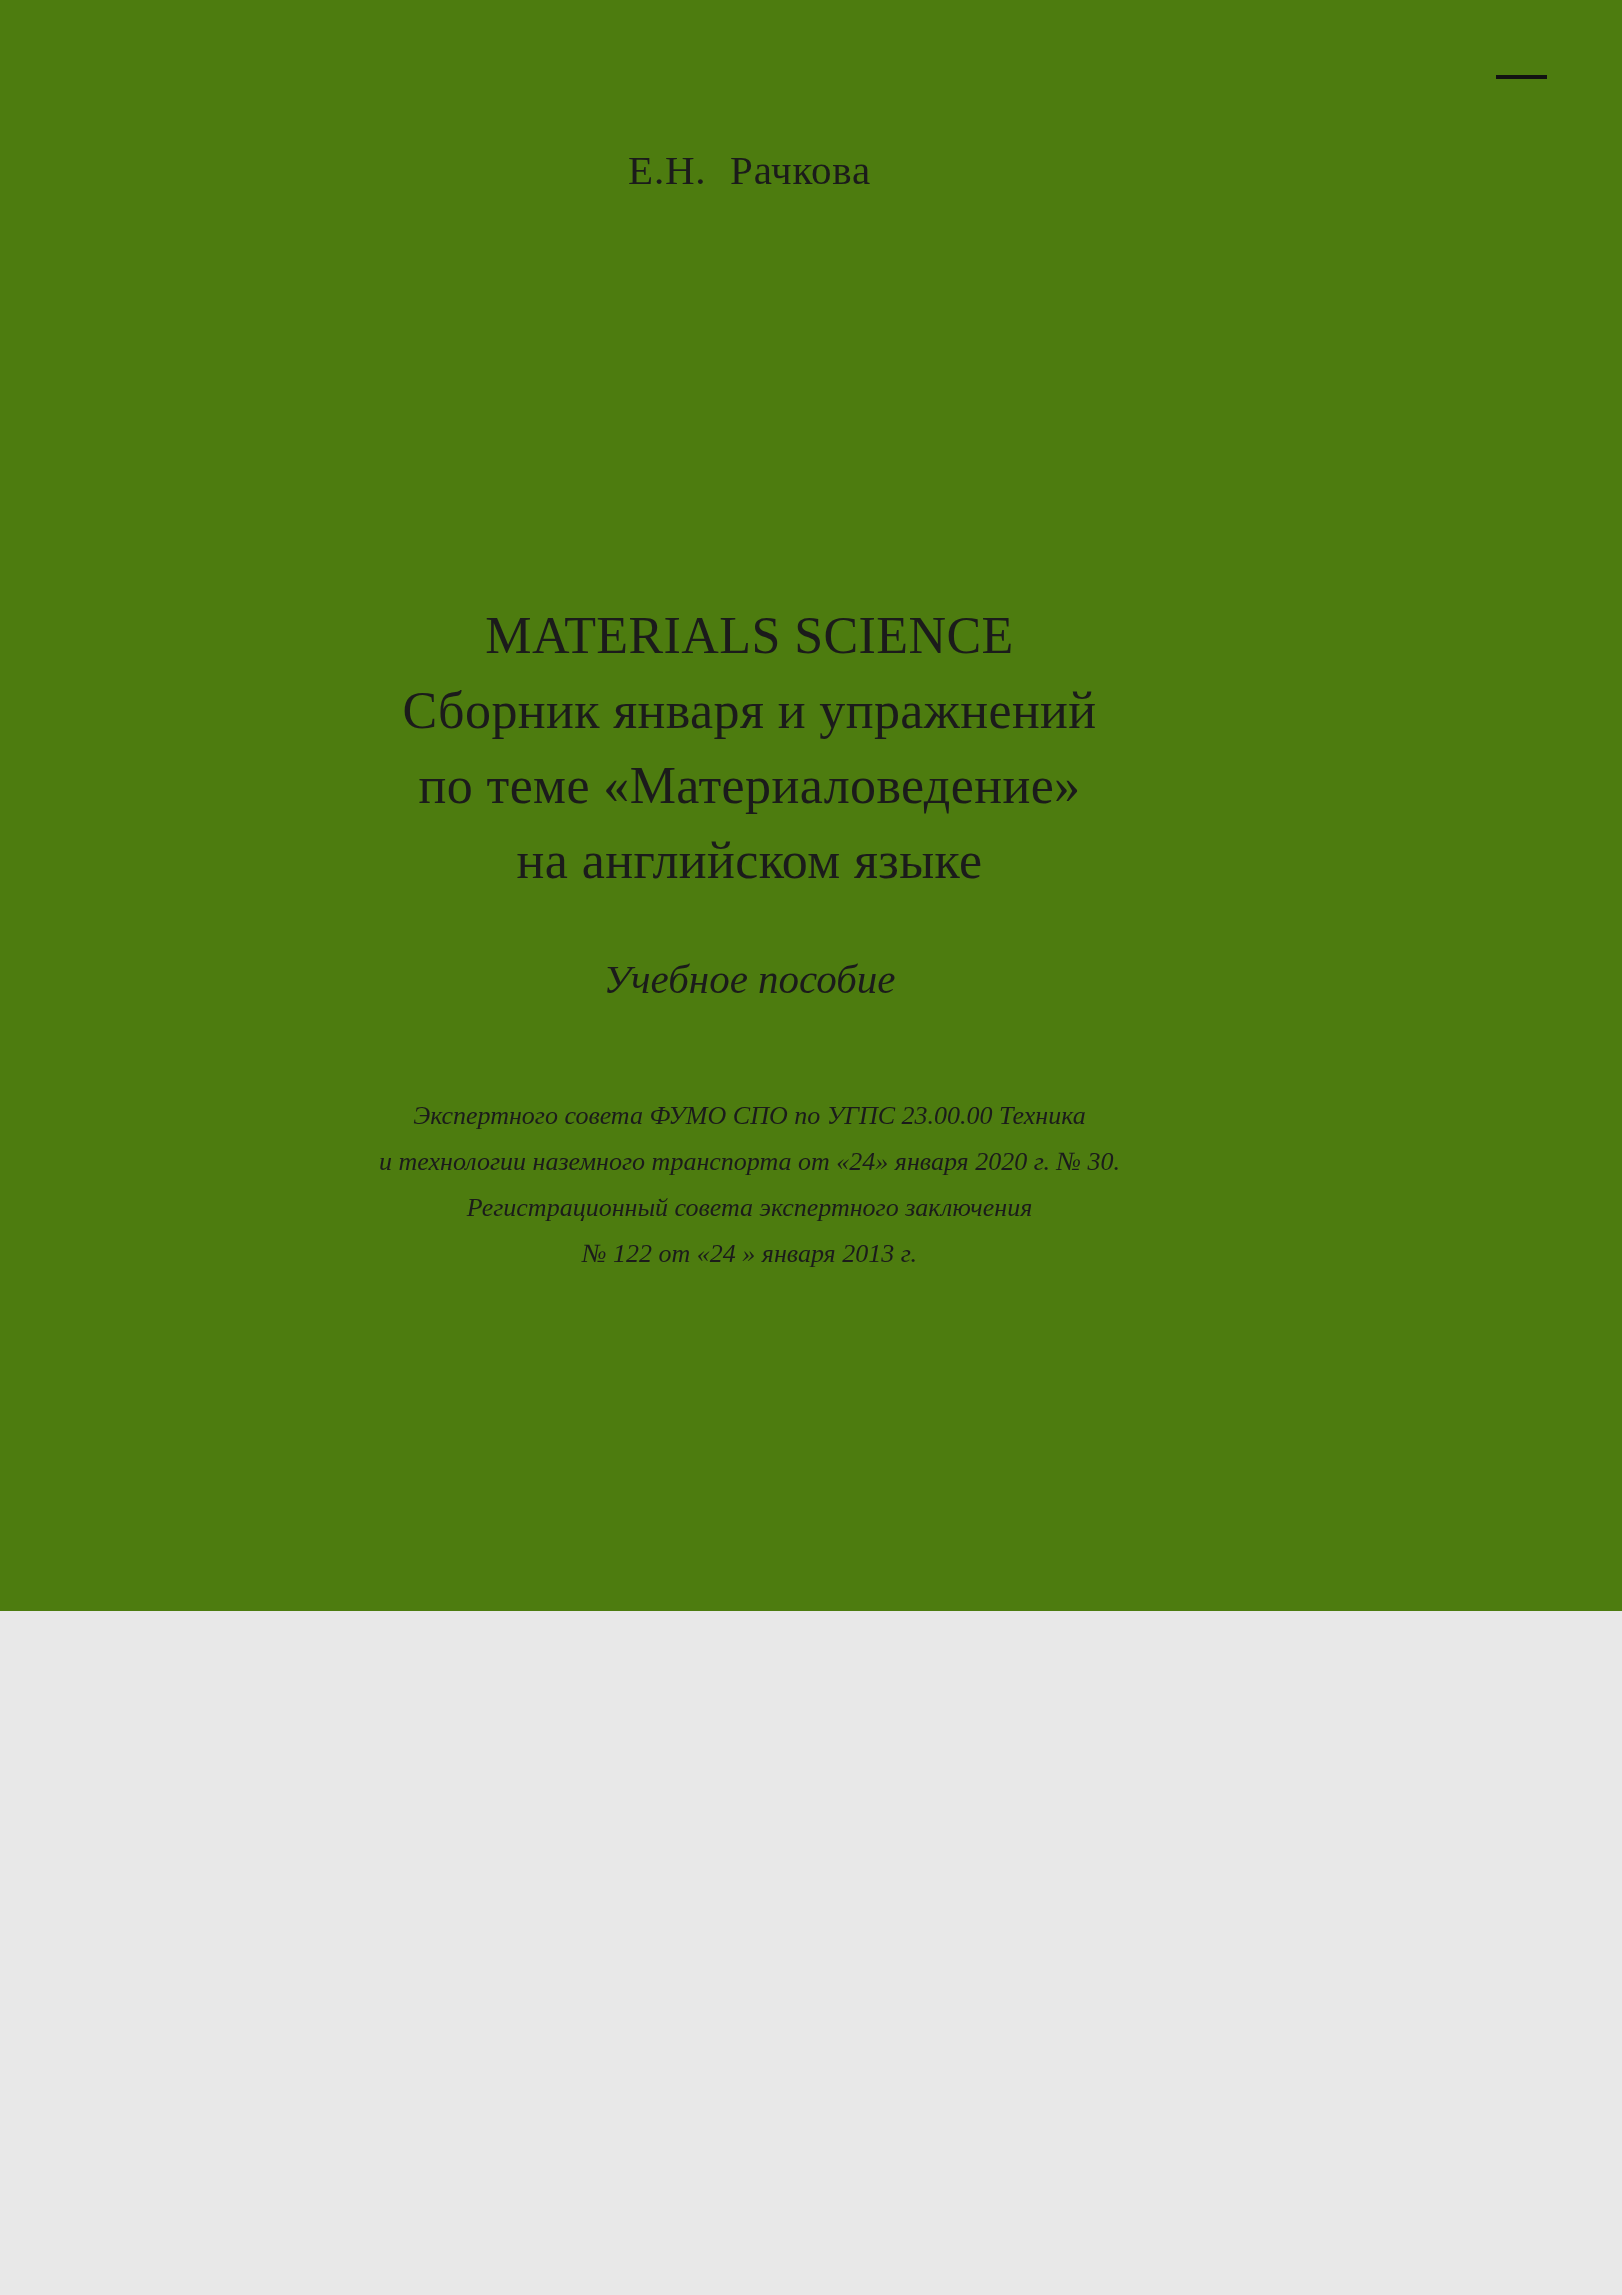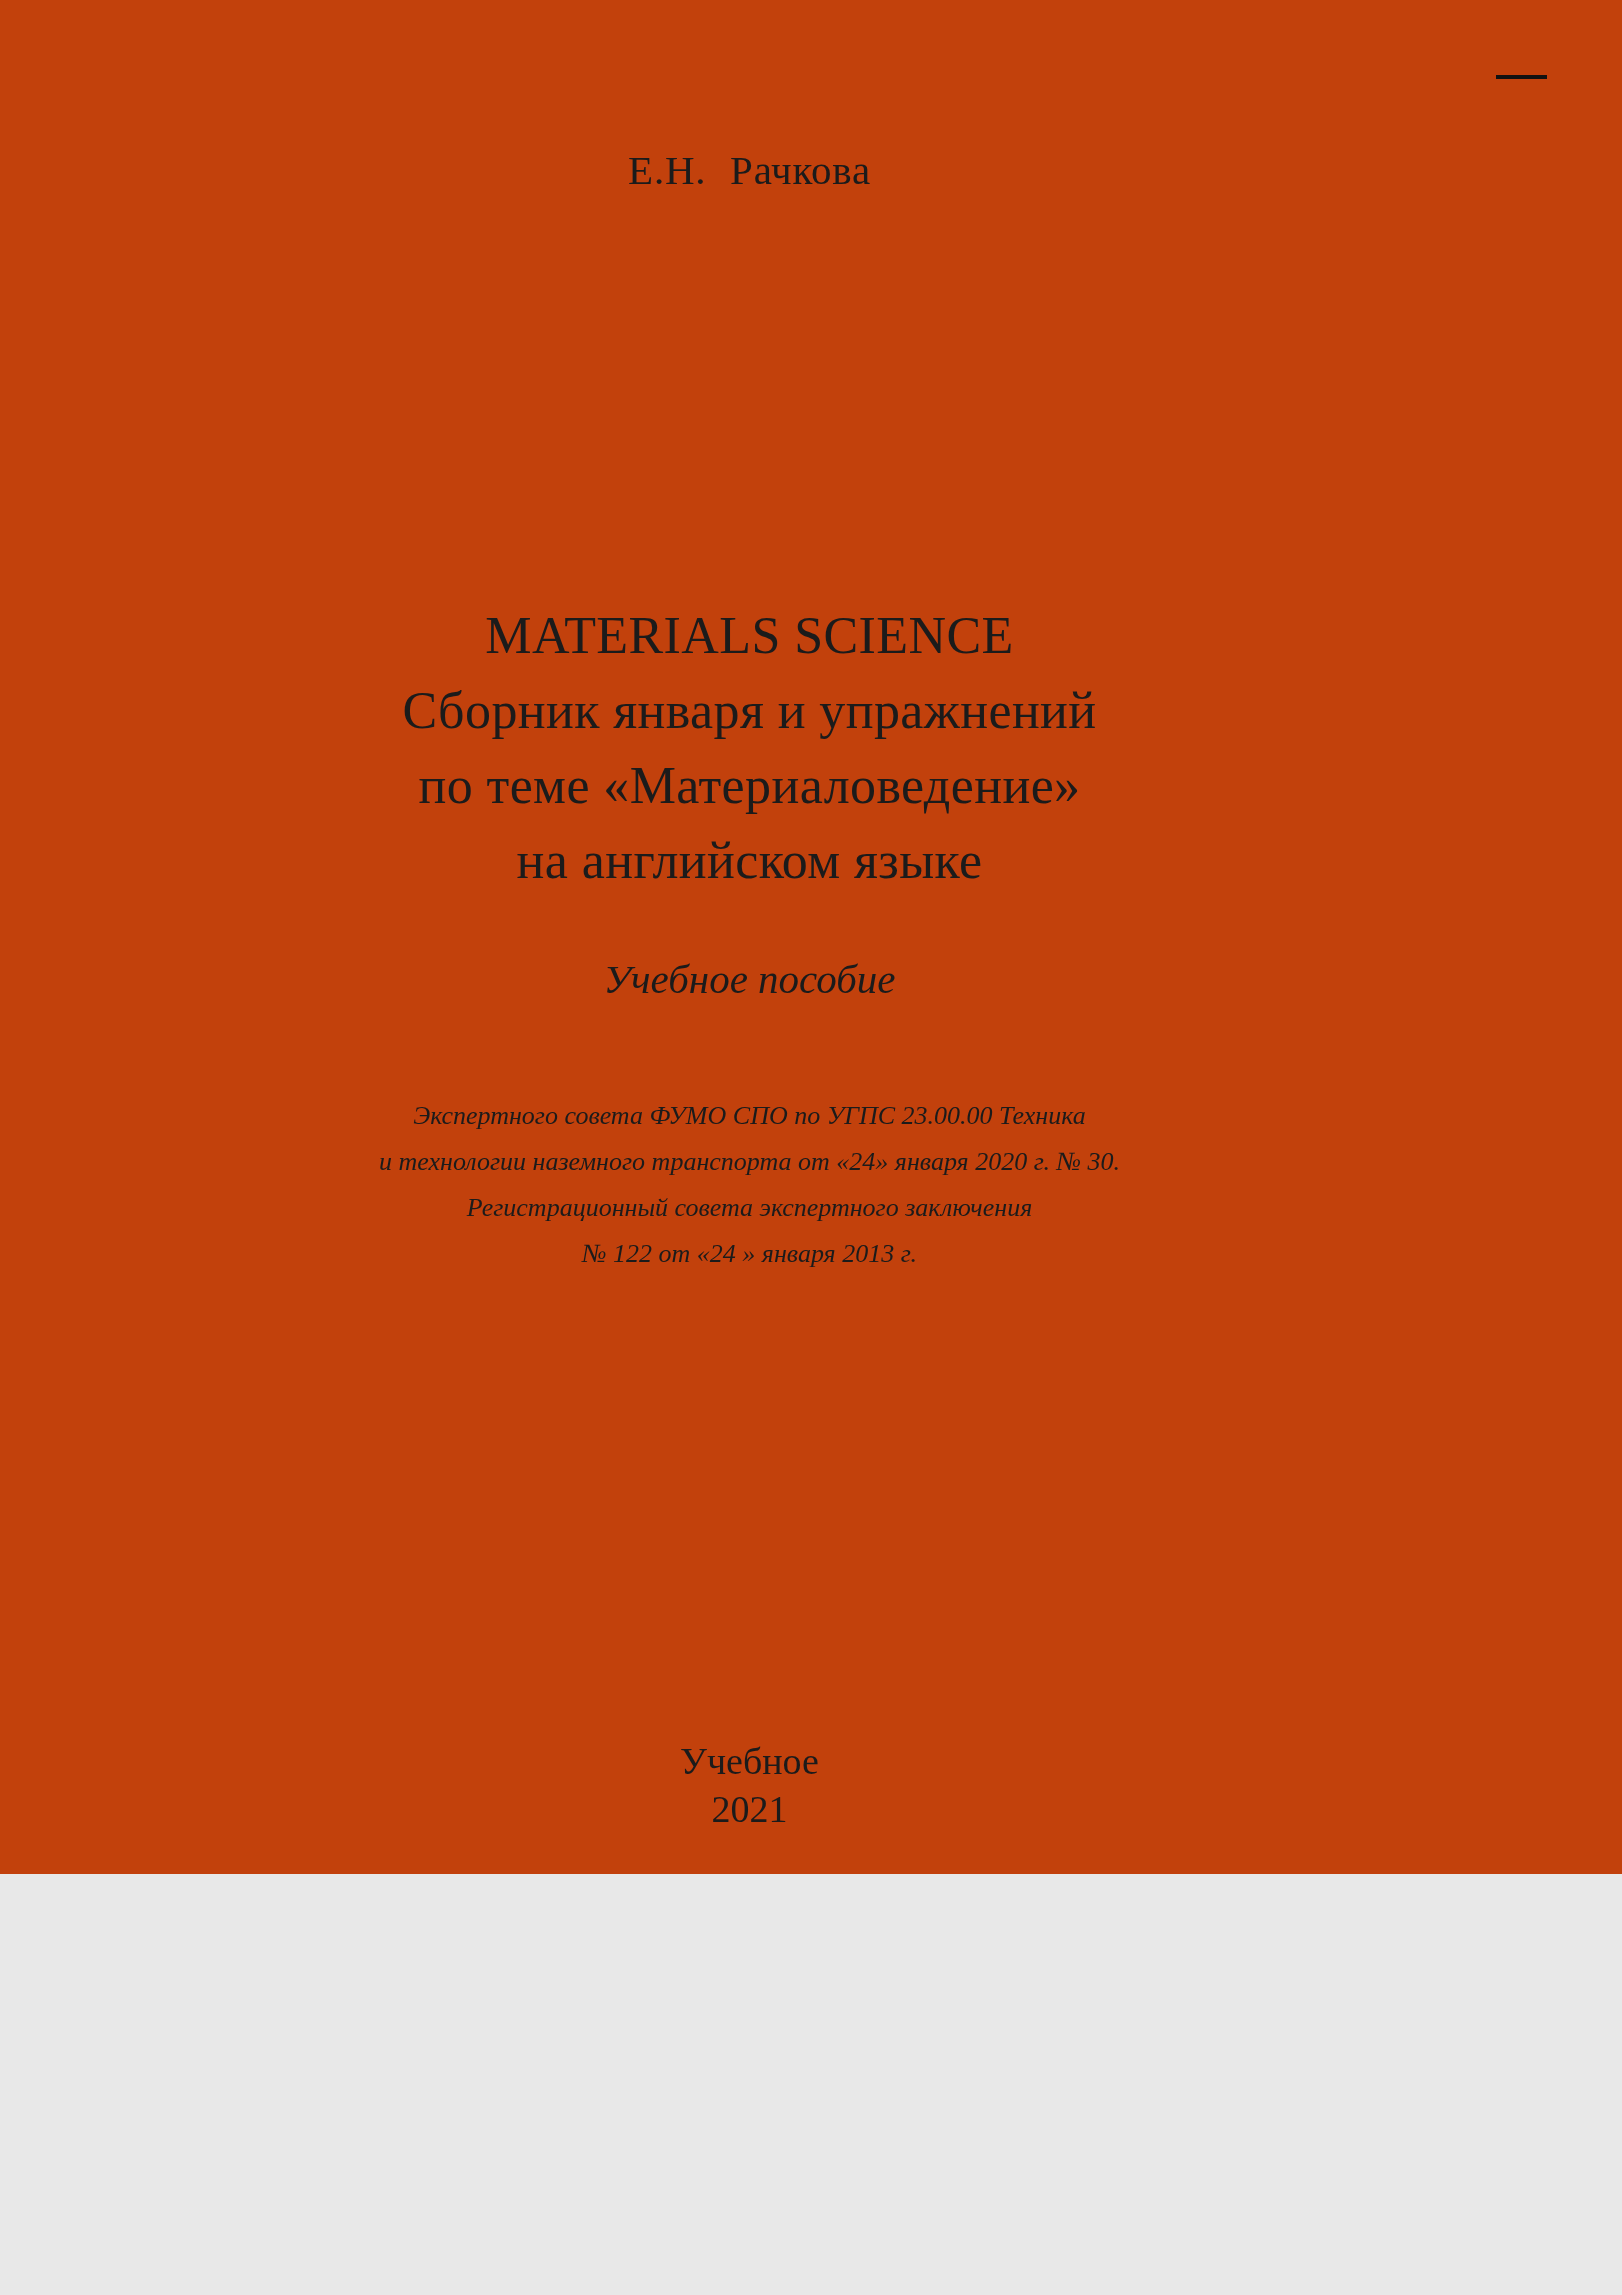--- a/index.html
+++ b/index.html
@@ -3,22 +3,22 @@
 <meta charset="utf-8">
 <style>
   html, body {
     margin: 0;
     padding: 0;
     background: #e8e8e8;
   }
   .page {
     position: relative;
     width: 1623px;
-    height: 1874px;
-    background: #c2410c;
+    height: 1611px;
+    background: #4d7c0f;
     overflow: hidden;
     font-family: "Liberation Serif", "DejaVu Serif", serif;
     color: #1b1b1b;
   }
   
   .column {
     position: absolute;
     left: 0;
     width: 1499px;
     text-align: center;

